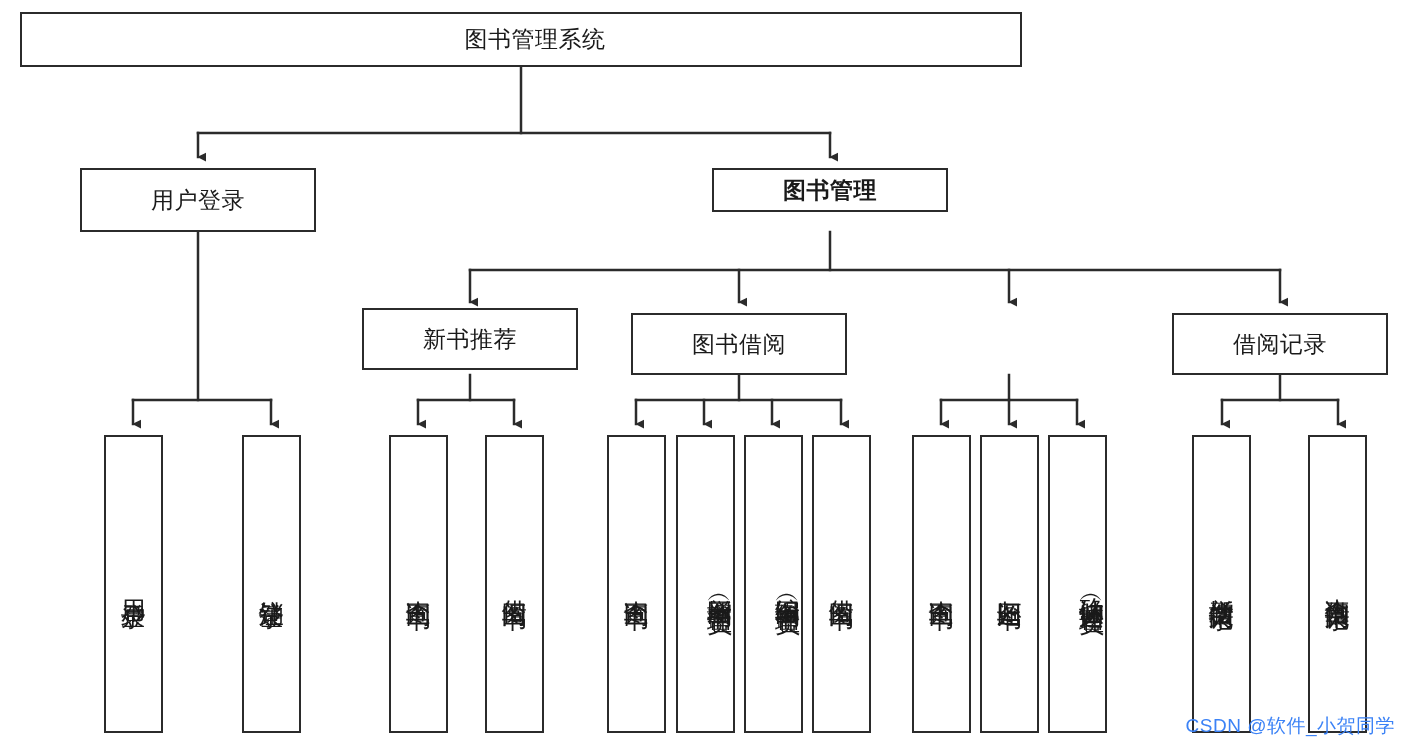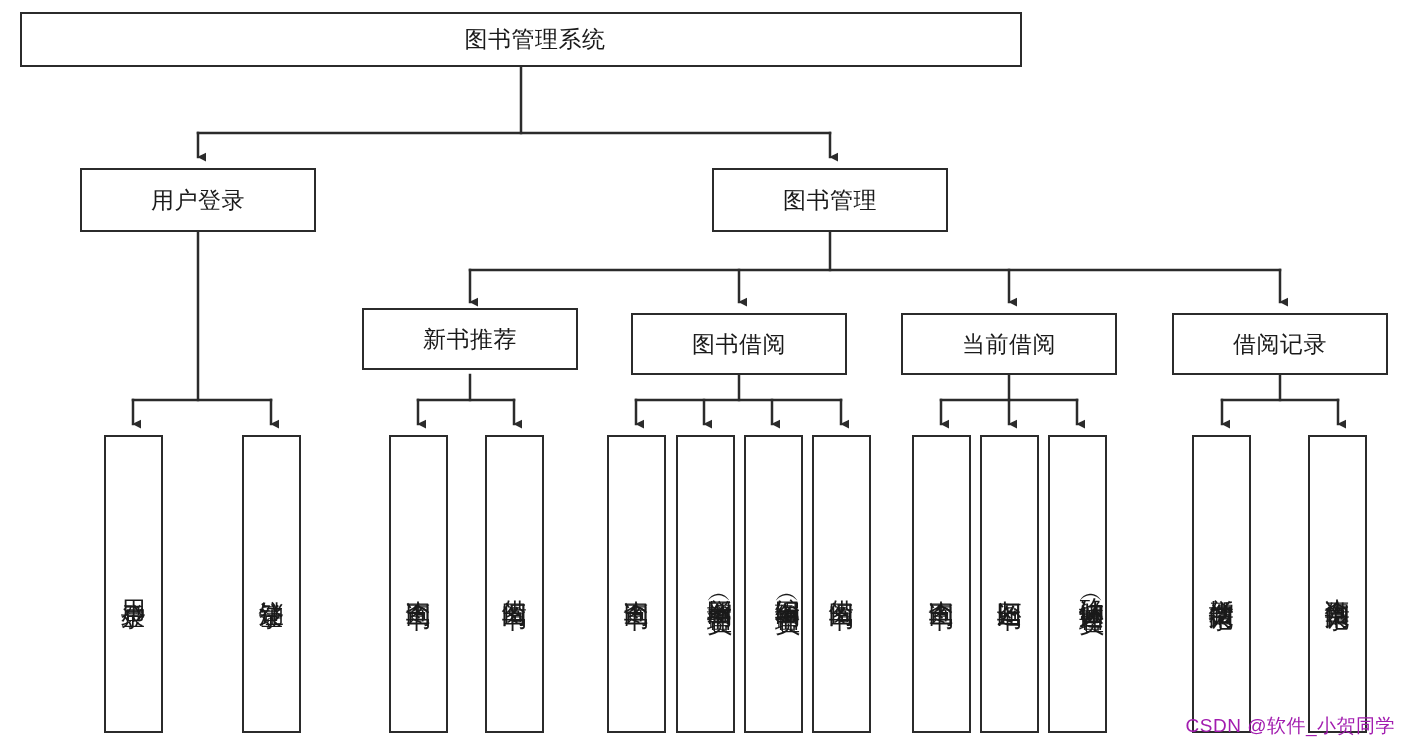--- a/index.html
+++ b/index.html
@@ -53,21 +53,21 @@
   }
   .node .lbl {
     display: block;
     line-height: 1.05;
   }
   #watermark {
     position: absolute;
     right: 10px;
     bottom: 8px;
     font-size: 19px;
-    color: #a21caf;
+    color: #3b82f6;
     white-space: nowrap;
     letter-spacing: 0.5px;
   }
 </style>
 </head>
 <body>
 
 <div id="stage">
 
   <svg id="wires" viewBox="0 0 1405 747" xmlns="http://www.w3.org/2000/svg">
@@ -120,32 +120,29 @@
     </g>
   </svg>
 
   <div class="node h" style="left:20px; top:12px; width:1002px; height:55px;padding-left:28px;">
     <span class="lbl">图书管理系统</span>
   </div>
 
   <div class="node h" style="left:80px; top:168px; width:236px; height:64px;">
     <span class="lbl">用户登录</span>
   </div>
-  <div class="node h" style="left:712px; top:168px; width:236px; height:64px;">
+  <div class="node h" style="left:712px; top:168px; width:236px; height:44px;font-weight:bold;">
     <span class="lbl">图书管理</span>
   </div>
 
   <div class="node h" style="left:362px; top:308px; width:216px; height:62px;">
     <span class="lbl">新书推荐</span>
   </div>
   <div class="node h" style="left:631px; top:313px; width:216px; height:62px;align-items:center;">
     <span class="lbl">图书借阅</span>
-  </div>
-  <div class="node h" style="left:901px; top:313px; width:216px; height:62px;">
-    <span class="lbl">当前借阅</span>
   </div>
   <div class="node h" style="left:1172px; top:313px; width:216px; height:62px;">
     <span class="lbl">借阅记录</span>
   </div>
 
   <div class="node v mid" style="left:104px; top:435px; width:59px; height:298px;">
     <span class="lbl">用户登录</span>
   </div>
   <div class="node v mid" style="left:242px; top:435px; width:59px; height:298px;">
     <span class="lbl">注销登录</span>

